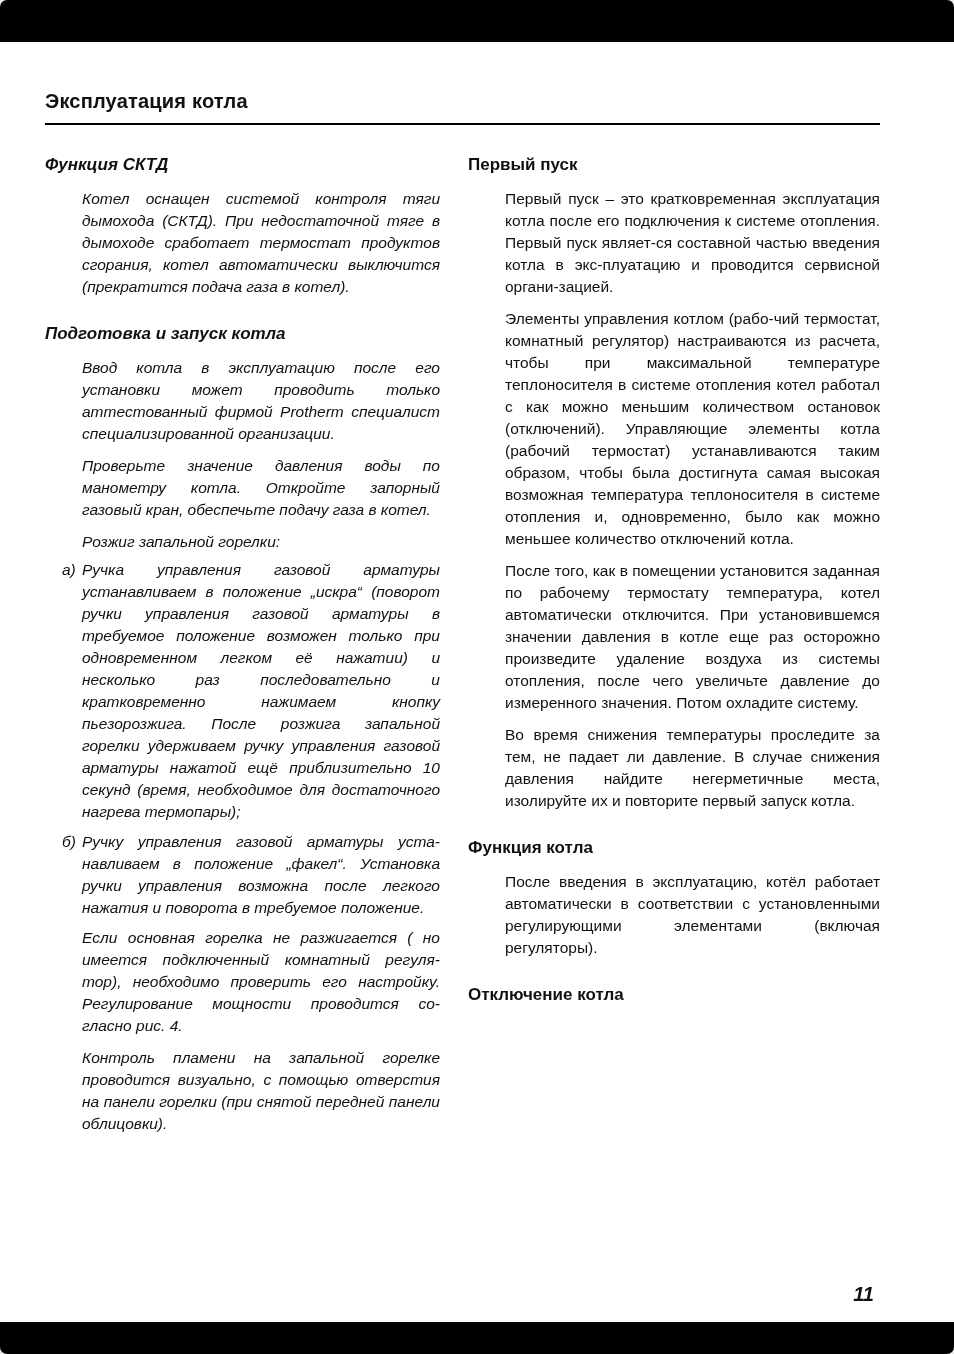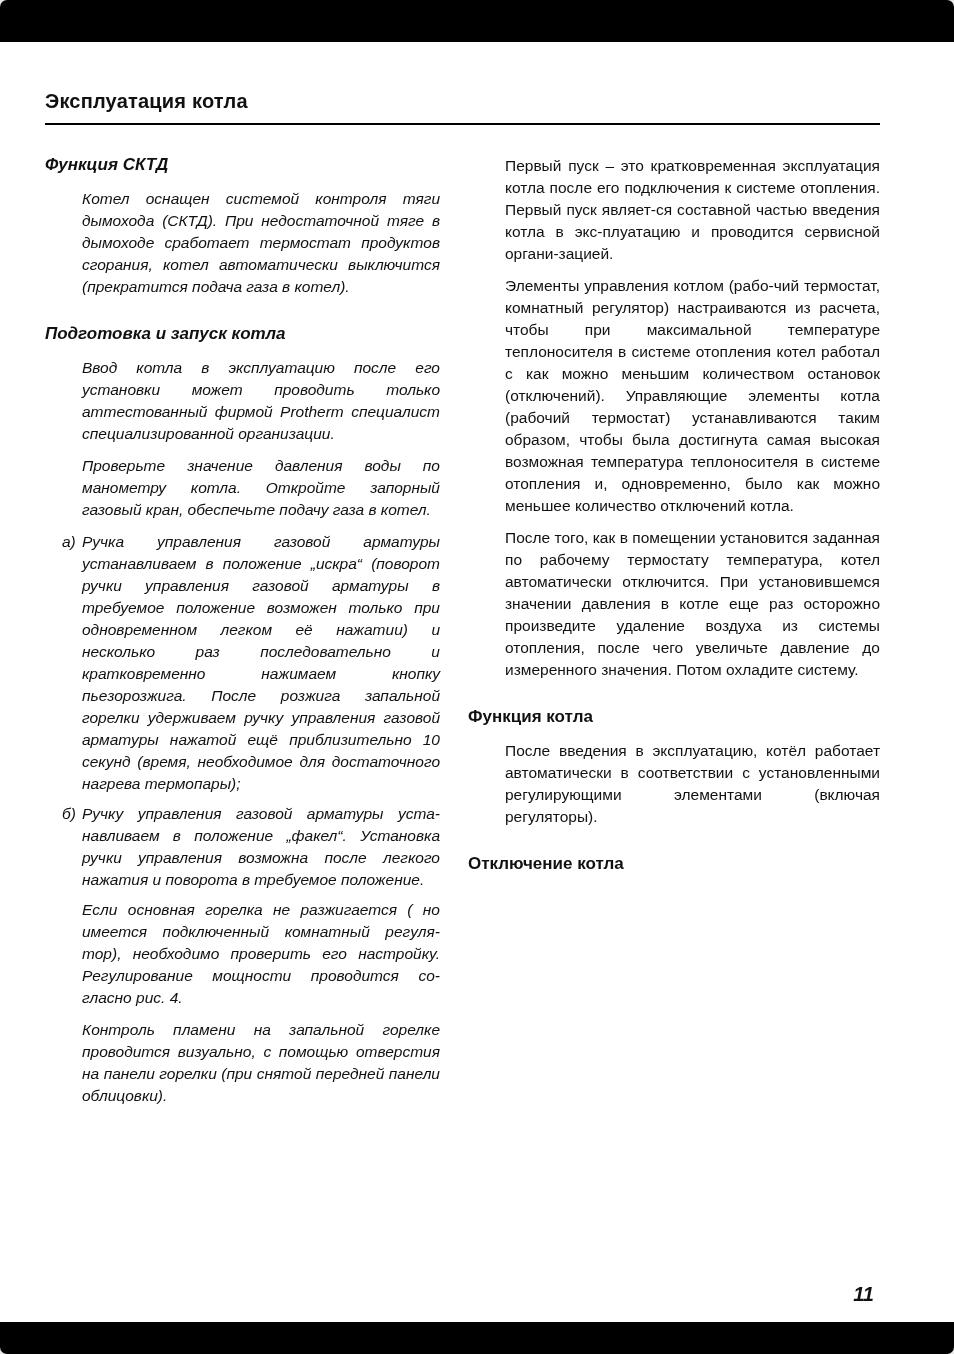--- a/index.html
+++ b/index.html
@@ -113,44 +113,47 @@
           <div class="body">
             <p>Котел оснащен системой контроля тяги дымохода (СКТД). При недостаточной тяге в дымоходе сработает термостат продуктов сгорания, котел автоматически выключится (прекратится подача газа в котел).</p>
           </div>
         </section>
 
         <section>
           <h2>Подготовка и запуск котла</h2>
           <div class="body">
             <p>Ввод котла в эксплуатацию после его установки может проводить только аттестованный фирмой Protherm специалист специализированной организации.</p>
             <p>Проверьте значение давления воды по манометру котла. Откройте запорный газовый кран, обеспечьте подачу газа в котел.</p>
+            <p class="tight">Розжиг запальной горелки:</p>
 
             <div class="list-item">
               <span class="marker">а)</span>
               <p>Ручка управления газовой арматуры устанавливаем в положение „искра“ (поворот ручки управления газовой арматуры в требуемое положение возможен только при одновременном легком её нажатии) и несколько раз последовательно и кратковременно нажимаем кнопку пьезорозжига. После розжига запальной горелки удерживаем ручку управления газовой арматуры нажатой ещё приблизительно 10 секунд (время, необходимое для достаточного нагрева термопары);</p>
             </div>
             <div class="list-item">
               <span class="marker">б)</span>
               <p>Ручку управления газовой арматуры уста-навливаем в положение „факел“. Установка ручки управления возможна после легкого нажатия и поворота в требуемое положение.</p>
             </div>
 
             <p>Если основная горелка не разжигается ( но имеется подключенный комнатный регуля-тор), необходимо проверить его настройку. Регулирование мощности проводится со-гласно рис. 4.</p>
             <p>Контроль пламени на запальной горелке проводится визуально, с помощью отверстия на панели горелки (при снятой передней панели облицовки).</p>
           </div>
         </section>
 
       </div>
 
       <div class="col col-right">
 
         <section>
+          <h2>Первый пуск</h2>
           <div class="body">
             <p>Первый пуск – это кратковременная эксплуатация котла после его подключения к системе отопления. Первый пуск являет-ся составной частью введения котла в экс-плуатацию и проводится сервисной органи-зацией.</p>
             <p>Элементы управления котлом (рабо-чий термостат, комнатный регулятор) настраиваются из расчета, чтобы при максимальной температуре теплоносителя в системе отопления котел работал с как можно меньшим количеством остановок (отключений). Управляющие элементы котла (рабочий термостат) устанавливаются таким образом, чтобы была достигнута самая высокая возможная температура теплоносителя в системе отопления и, одновременно, было как можно меньшее количество отключений котла.</p>
             <p>После того, как в помещении установится заданная по рабочему термостату температура, котел автоматически отключится. При установившемся значении давления в котле еще раз осторожно произведите удаление воздуха из системы отопления, после чего увеличьте давление до измеренного значения. Потом охладите систему.</p>
+            <p>Во время снижения температуры проследите за тем, не падает ли давление. В случае снижения давления найдите негерметичные места, изолируйте их и повторите первый запуск котла.</p>
           </div>
         </section>
 
         <section>
           <h2>Функция котла</h2>
           <div class="body">
             <p>После введения в эксплуатацию, котёл работает автоматически в соответствии с установленными регулирующими элементами (включая регуляторы).</p>
           </div>
         </section>
 

